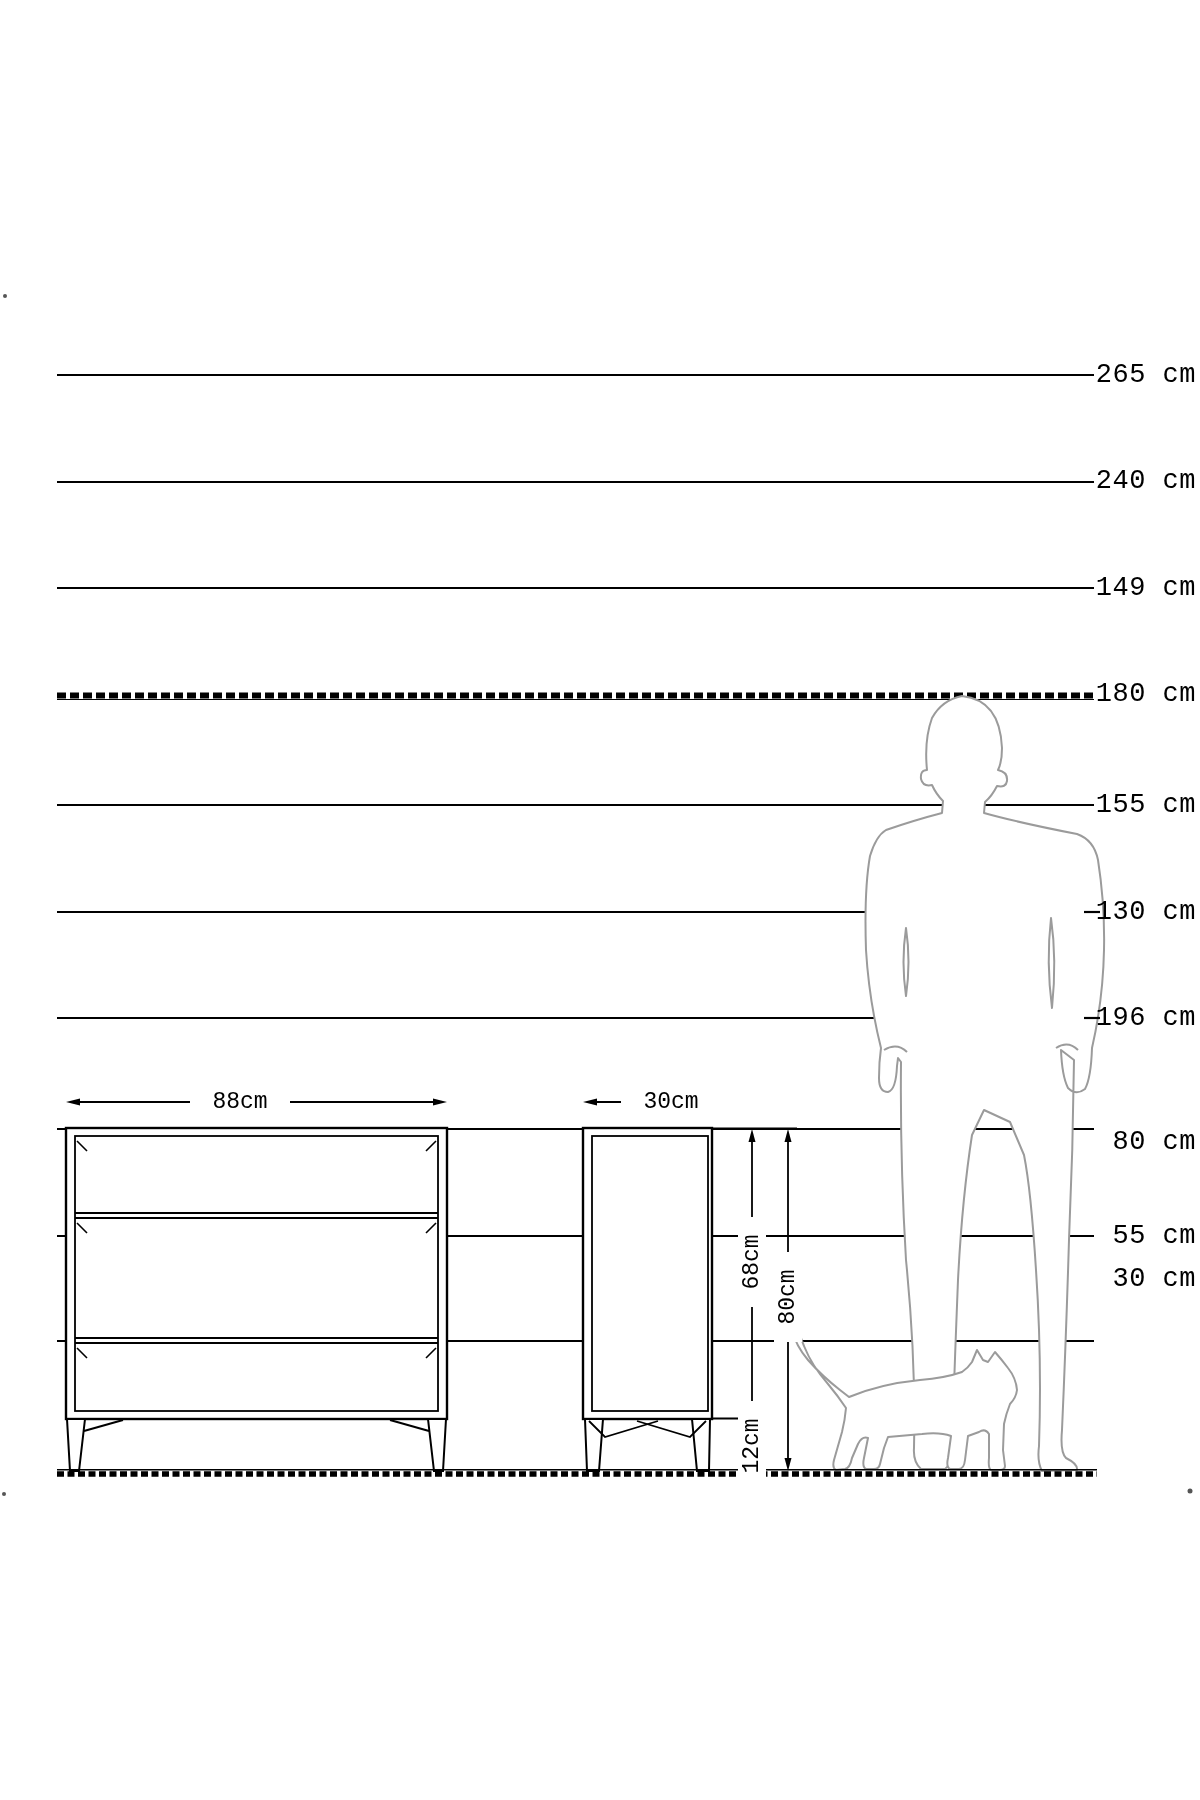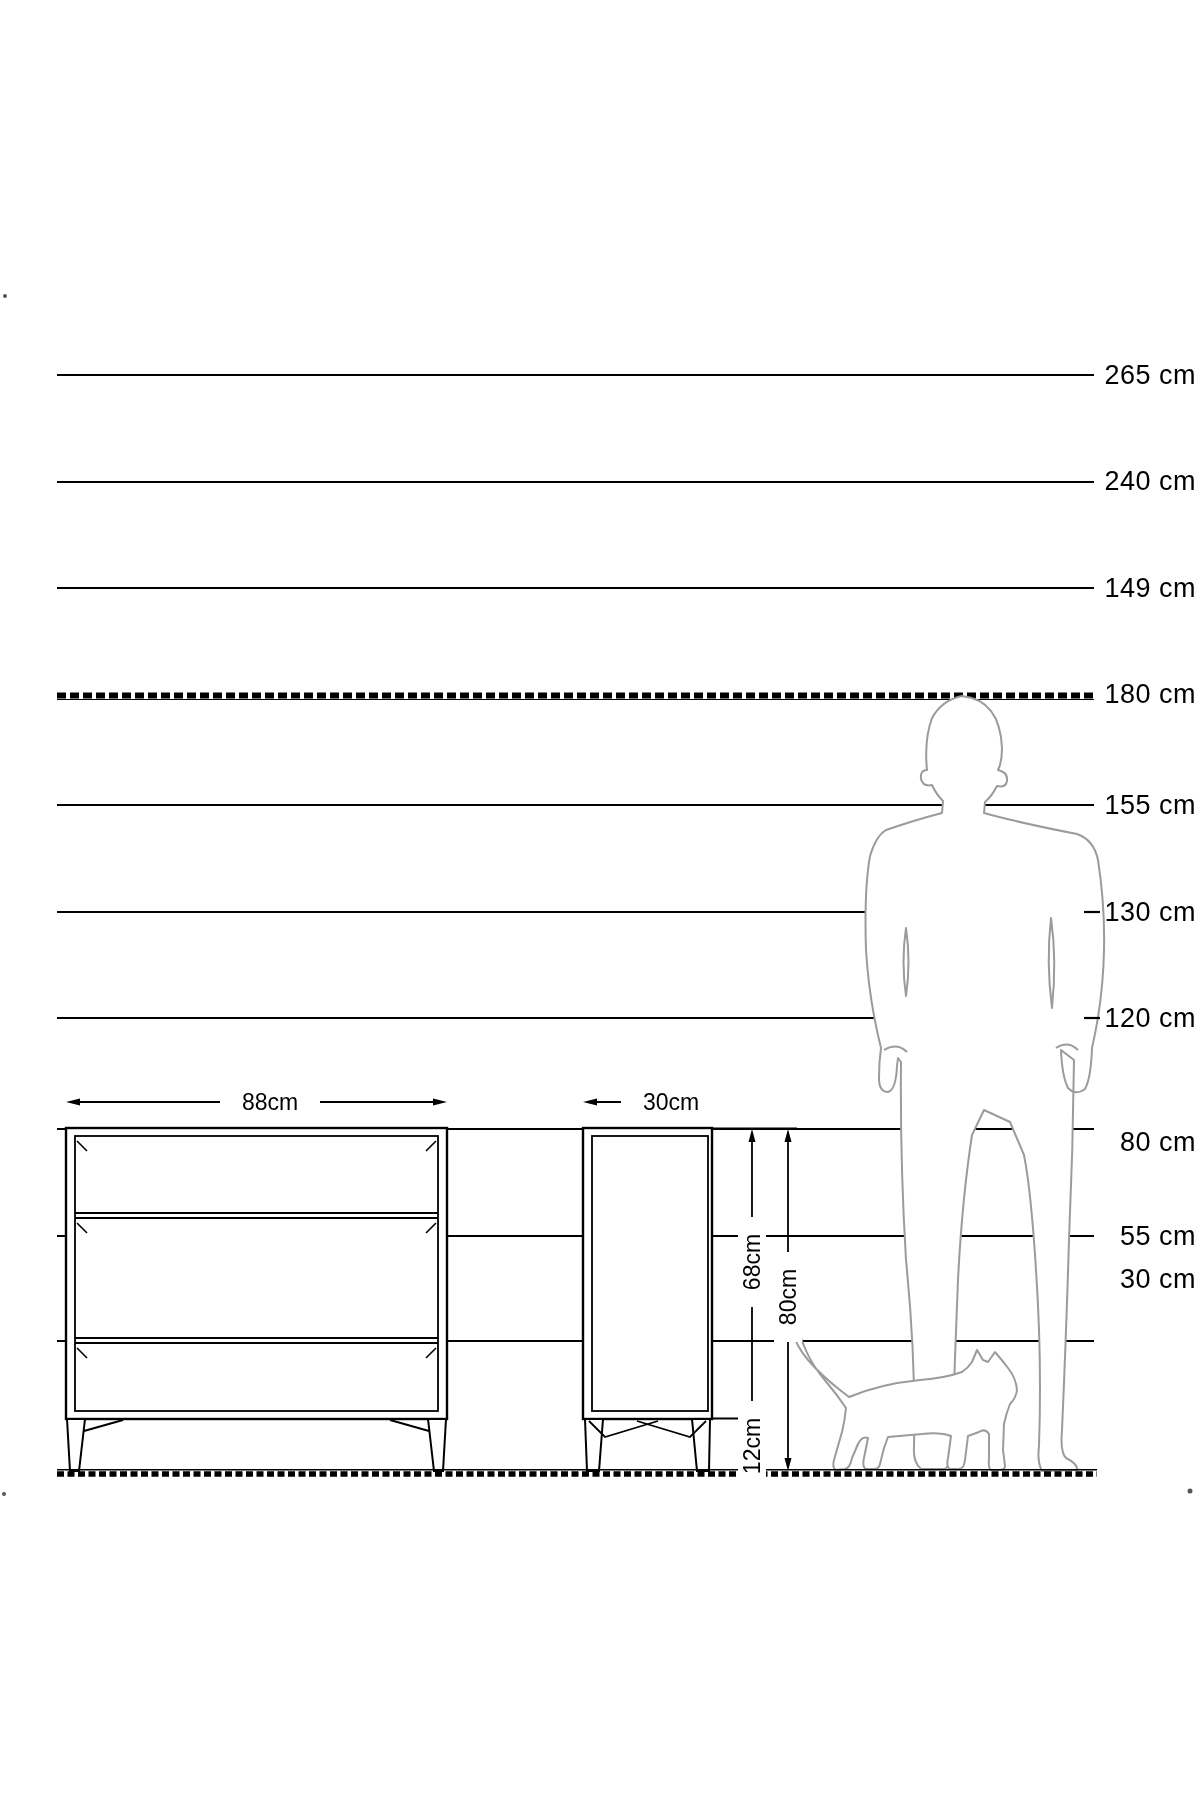--- a/index.html
+++ b/index.html
@@ -1,18 +1,18 @@
 <!DOCTYPE html>
 <html><head>
 <meta charset="utf-8">
 <style>
   html,body{margin:0;padding:0;background:#ffffff;}
   .canvas{
     position:relative;width:1200px;height:1800px;background:#ffffff;
-    font-family:Liberation Sans, sans-serif;overflow:hidden;
+    font-family:Liberation Mono, monospace;overflow:hidden;
   }
   .canvas svg{position:absolute;left:0;top:0;}
   .scale-label{
     position:absolute;left:1016px;width:180px;height:32px;line-height:32px;
     text-align:right;font-size:27px;color:#000;letter-spacing:0.5px;
   }
   .dim-label{
     position:absolute;height:28px;display:flex;align-items:center;justify-content:center;
     font-size:23px;color:#000;background:#ffffff;
   }
@@ -166,24 +166,24 @@
     <circle cx="1190" cy="1491" r="2.5"></circle>
   </g>
 </svg>
 
 <div class="scale-label" style="top:359px">265 cm</div>
 <div class="scale-label" style="top:465px">240 cm</div>
 <div class="scale-label" style="top:572px">149 cm</div>
 <div class="scale-label" style="top:678px">180 cm</div>
 <div class="scale-label" style="top:789px">155 cm</div>
 <div class="scale-label" style="top:896px">130 cm</div>
-<div class="scale-label" style="top:1002px">120 cm</div>
+<div class="scale-label" style="top:1002px">196 cm</div>
 <div class="scale-label" style="top:1126px">80 cm</div>
 <div class="scale-label" style="top:1220px">55 cm</div>
 <div class="scale-label" style="top:1263px">30 cm</div>
 
-<div class="dim-label" style="left:220px;top:1088px;width:100px">88cm</div>
+<div class="dim-label" style="left:190px;top:1088px;width:100px">88cm</div>
 <div class="dim-label" style="left:621px;top:1088px;width:100px">30cm</div>
 <div class="dim-label rot" style="left:707px;top:1248px;width:90px">68cm</div>
 <div class="dim-label rot" style="left:743px;top:1283px;width:90px">80cm</div>
 <div class="dim-label rot" style="left:707px;top:1432px;width:90px">12cm</div>
 
 </div>
 
 </body></html>

